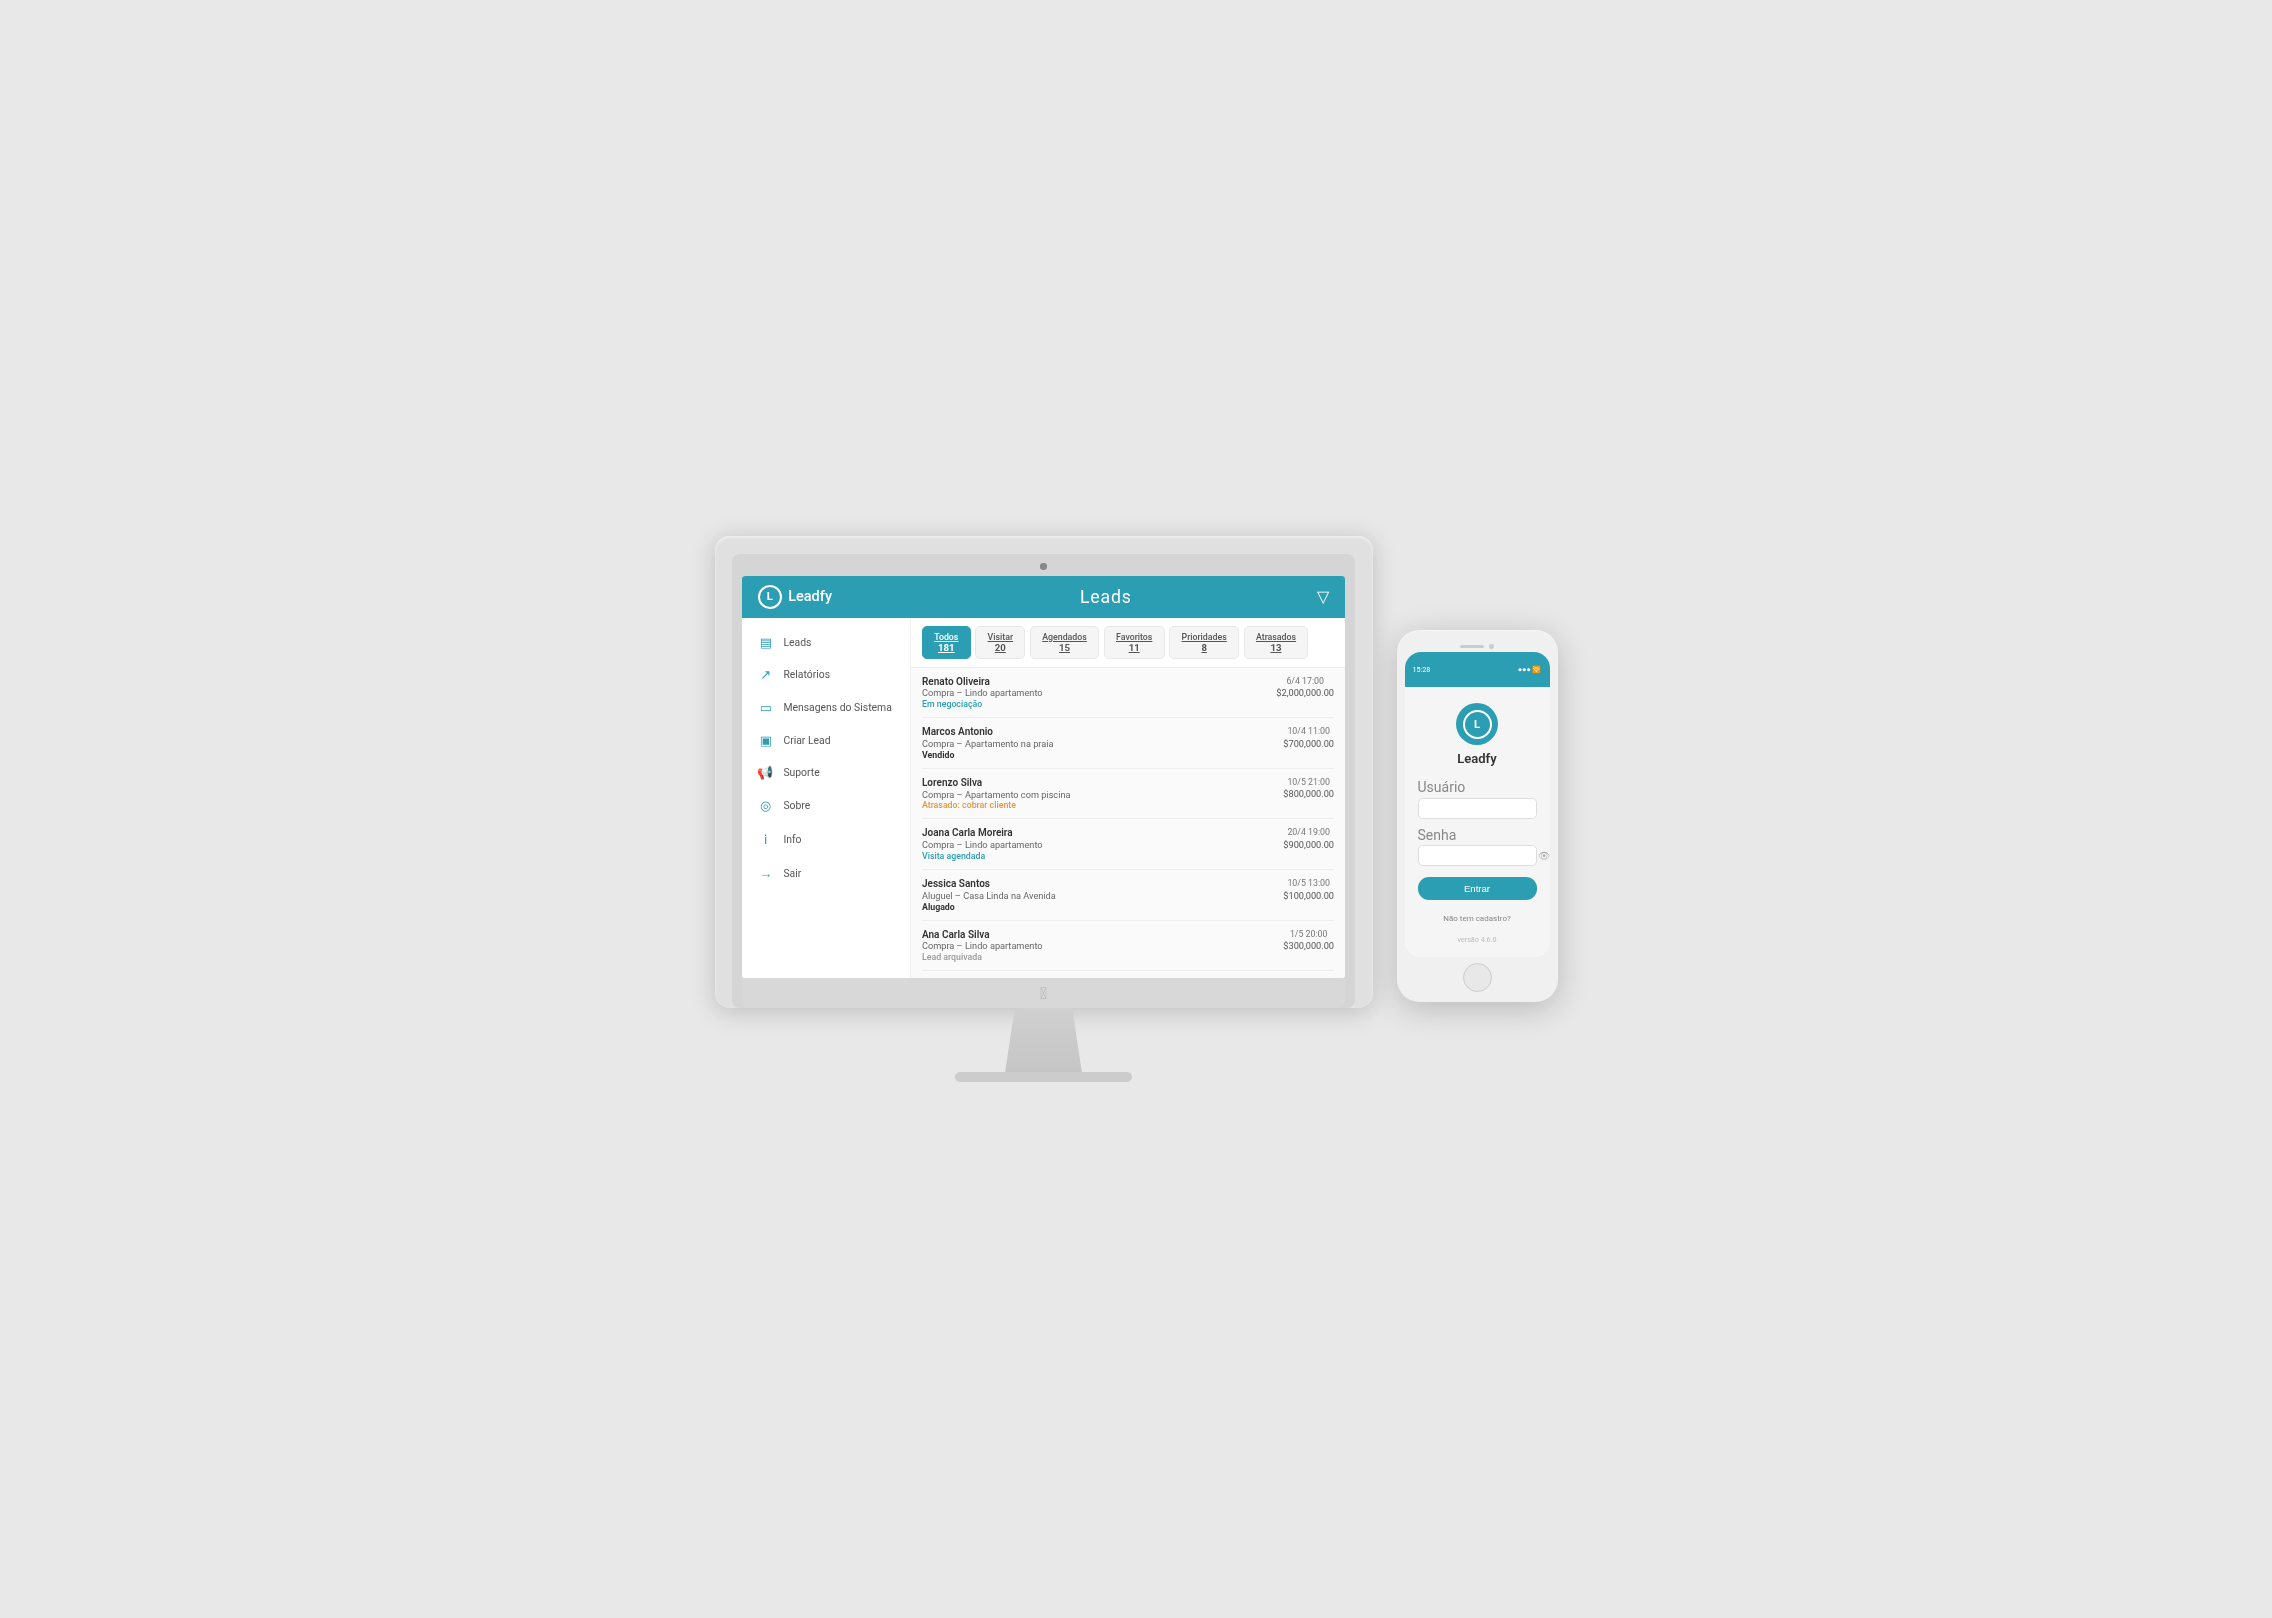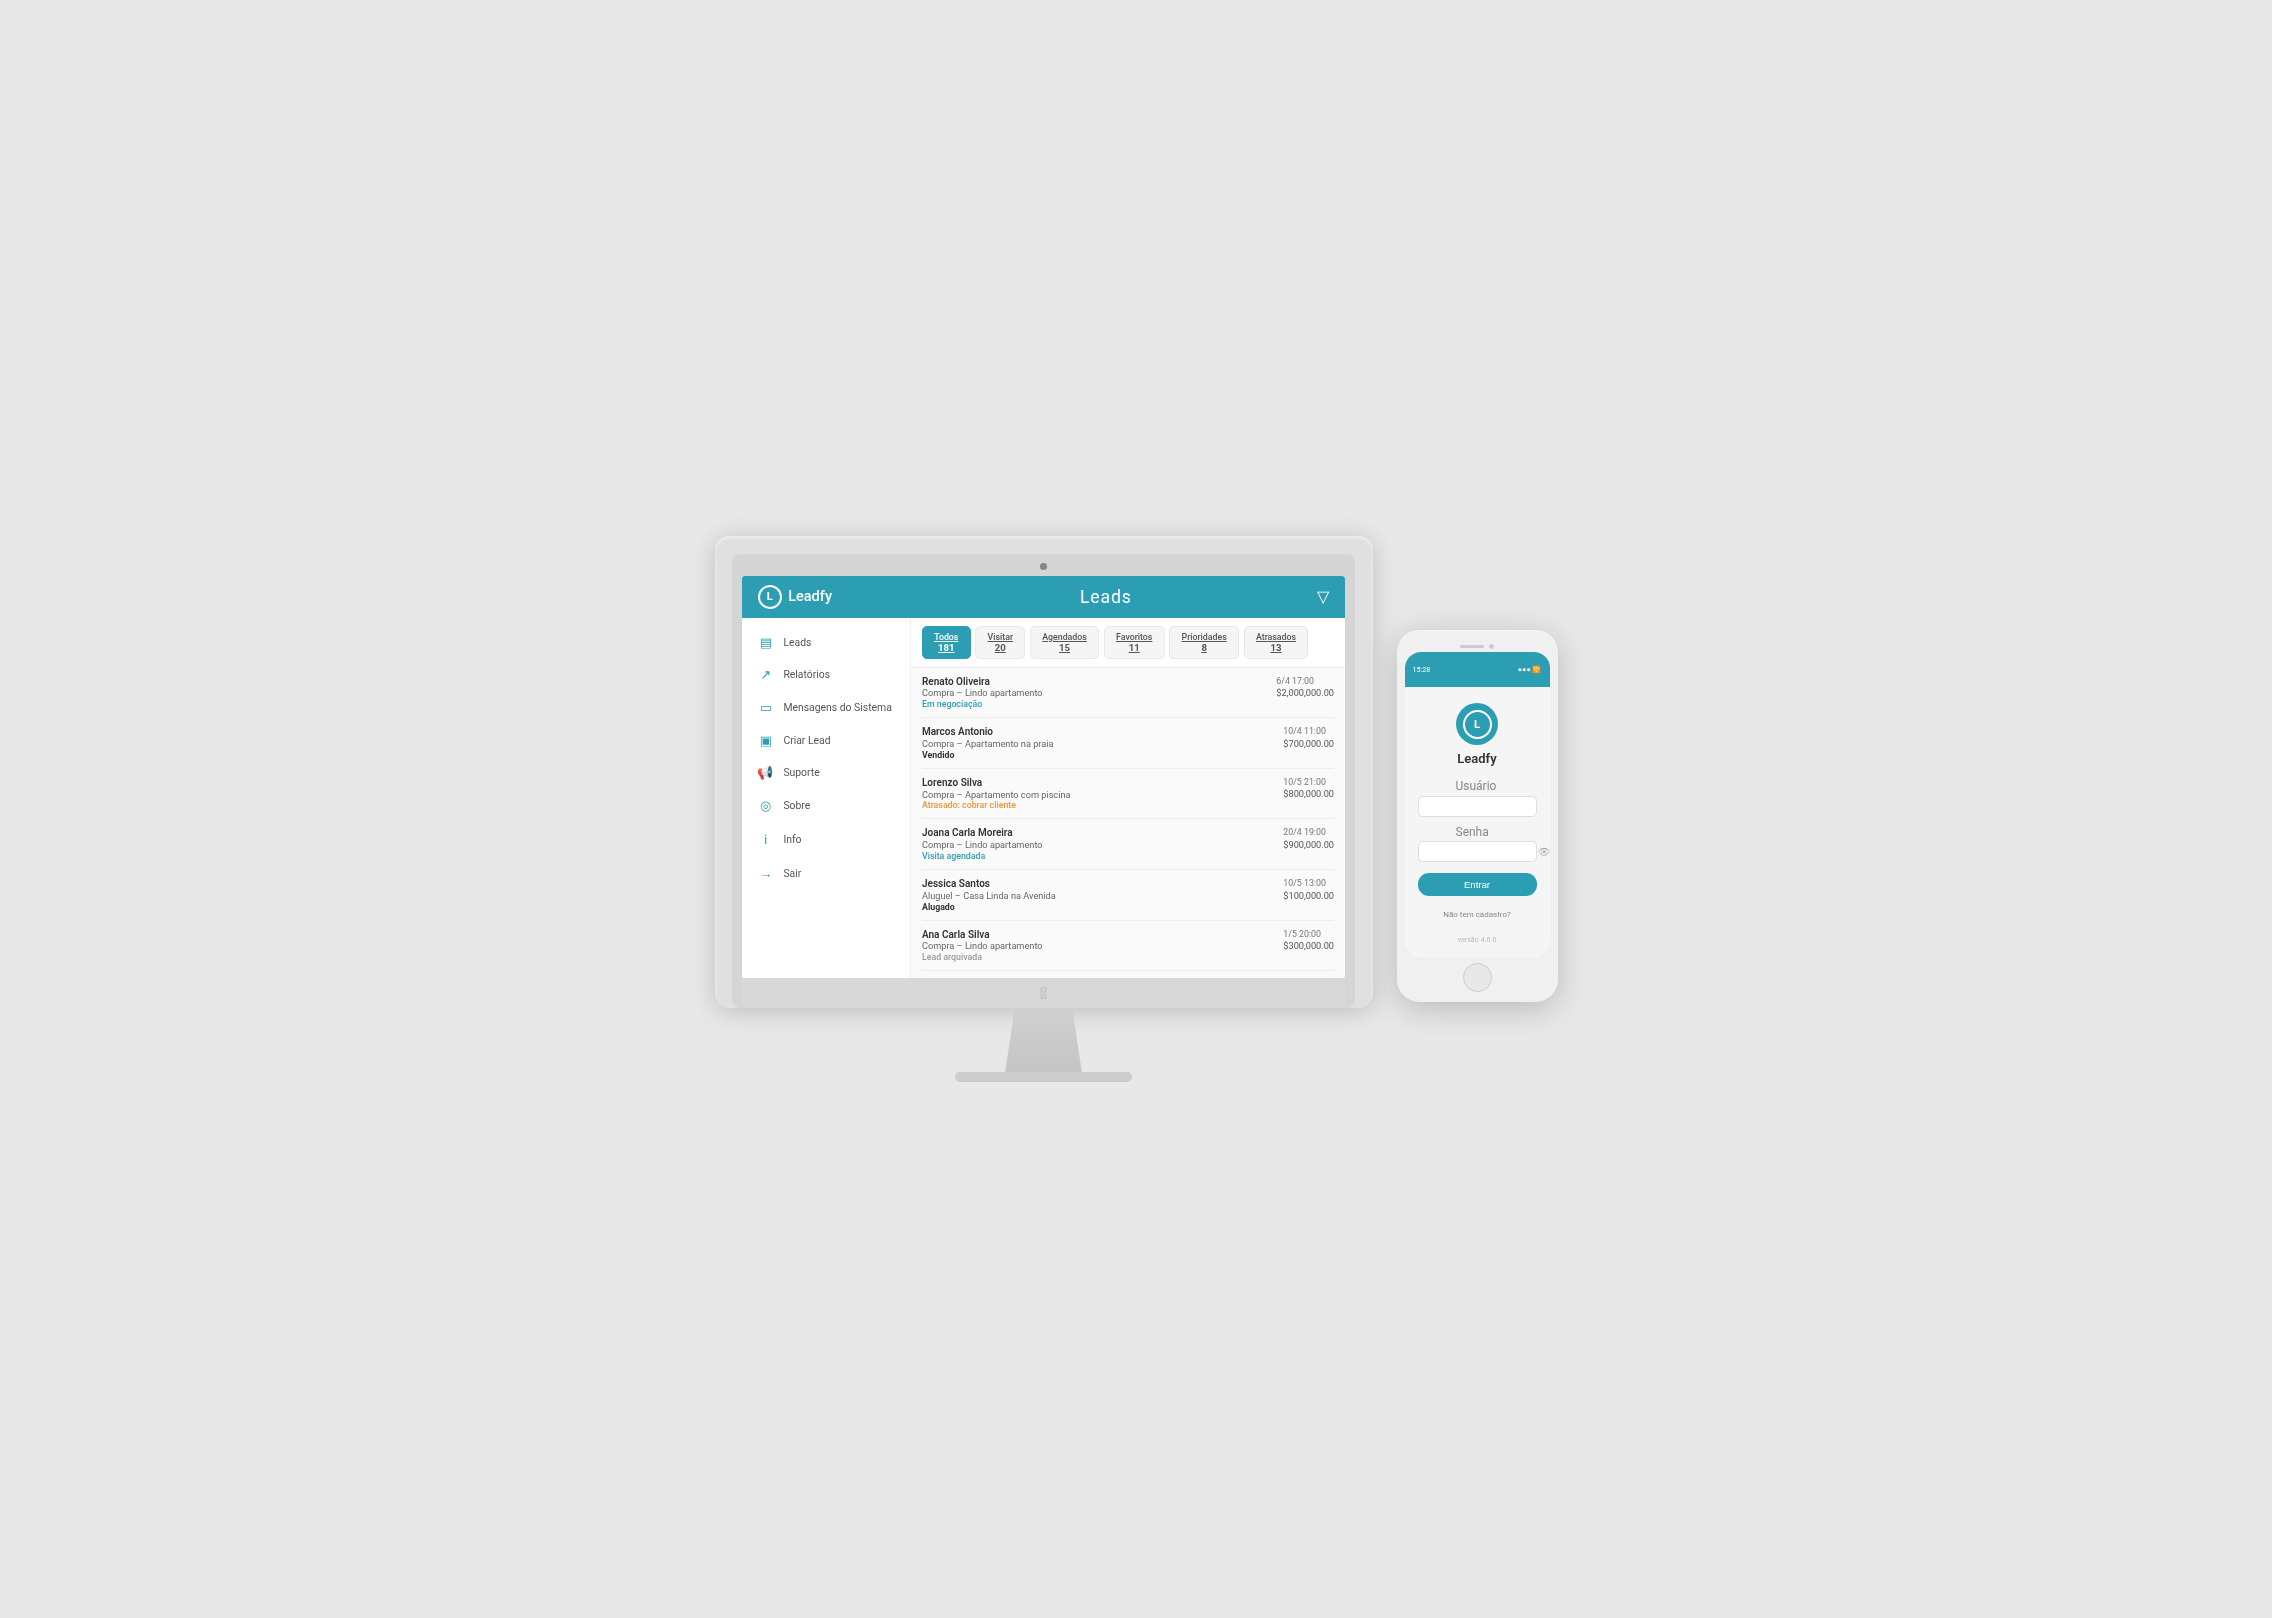--- a/index.html
+++ b/index.html
@@ -260,21 +260,21 @@
     }
 
     .status-negociacao { color: #2b9eb3; }
     .status-vendido { color: #333; font-weight: 700; }
     .status-atrasado { color: #e8963a; }
     .status-visita { color: #2b9eb3; }
     .status-alugado { color: #333; font-weight: 700; }
     .status-arquivada { color: #999; }
 
     .lead-meta {
-      text-align: left;
+      text-align: center;
       font-size: 8.8px;
       color: #777;
     }
 
     .lead-value {
       font-size: 9.2px;
       color: #555;
       margin-top: 1.6px;
     }
 
@@ -356,23 +356,22 @@
       gap: 8px;
     }
 
     .form-group {
       display: flex;
       flex-direction: column;
       gap: 2.4px;
     }
 
     .form-label {
-      font-size: 12px;
+      font-size: 14px;
       color: #888;
-      margin-left: 38px;
     }
 
     .form-input {
       background: #fff;
       border: 0.8px solid #ddd;
       border-radius: 4.8px;
       height: 21px;
       width: 100%;
       padding: 0 6.4px;
       font-size: 8.8px;

